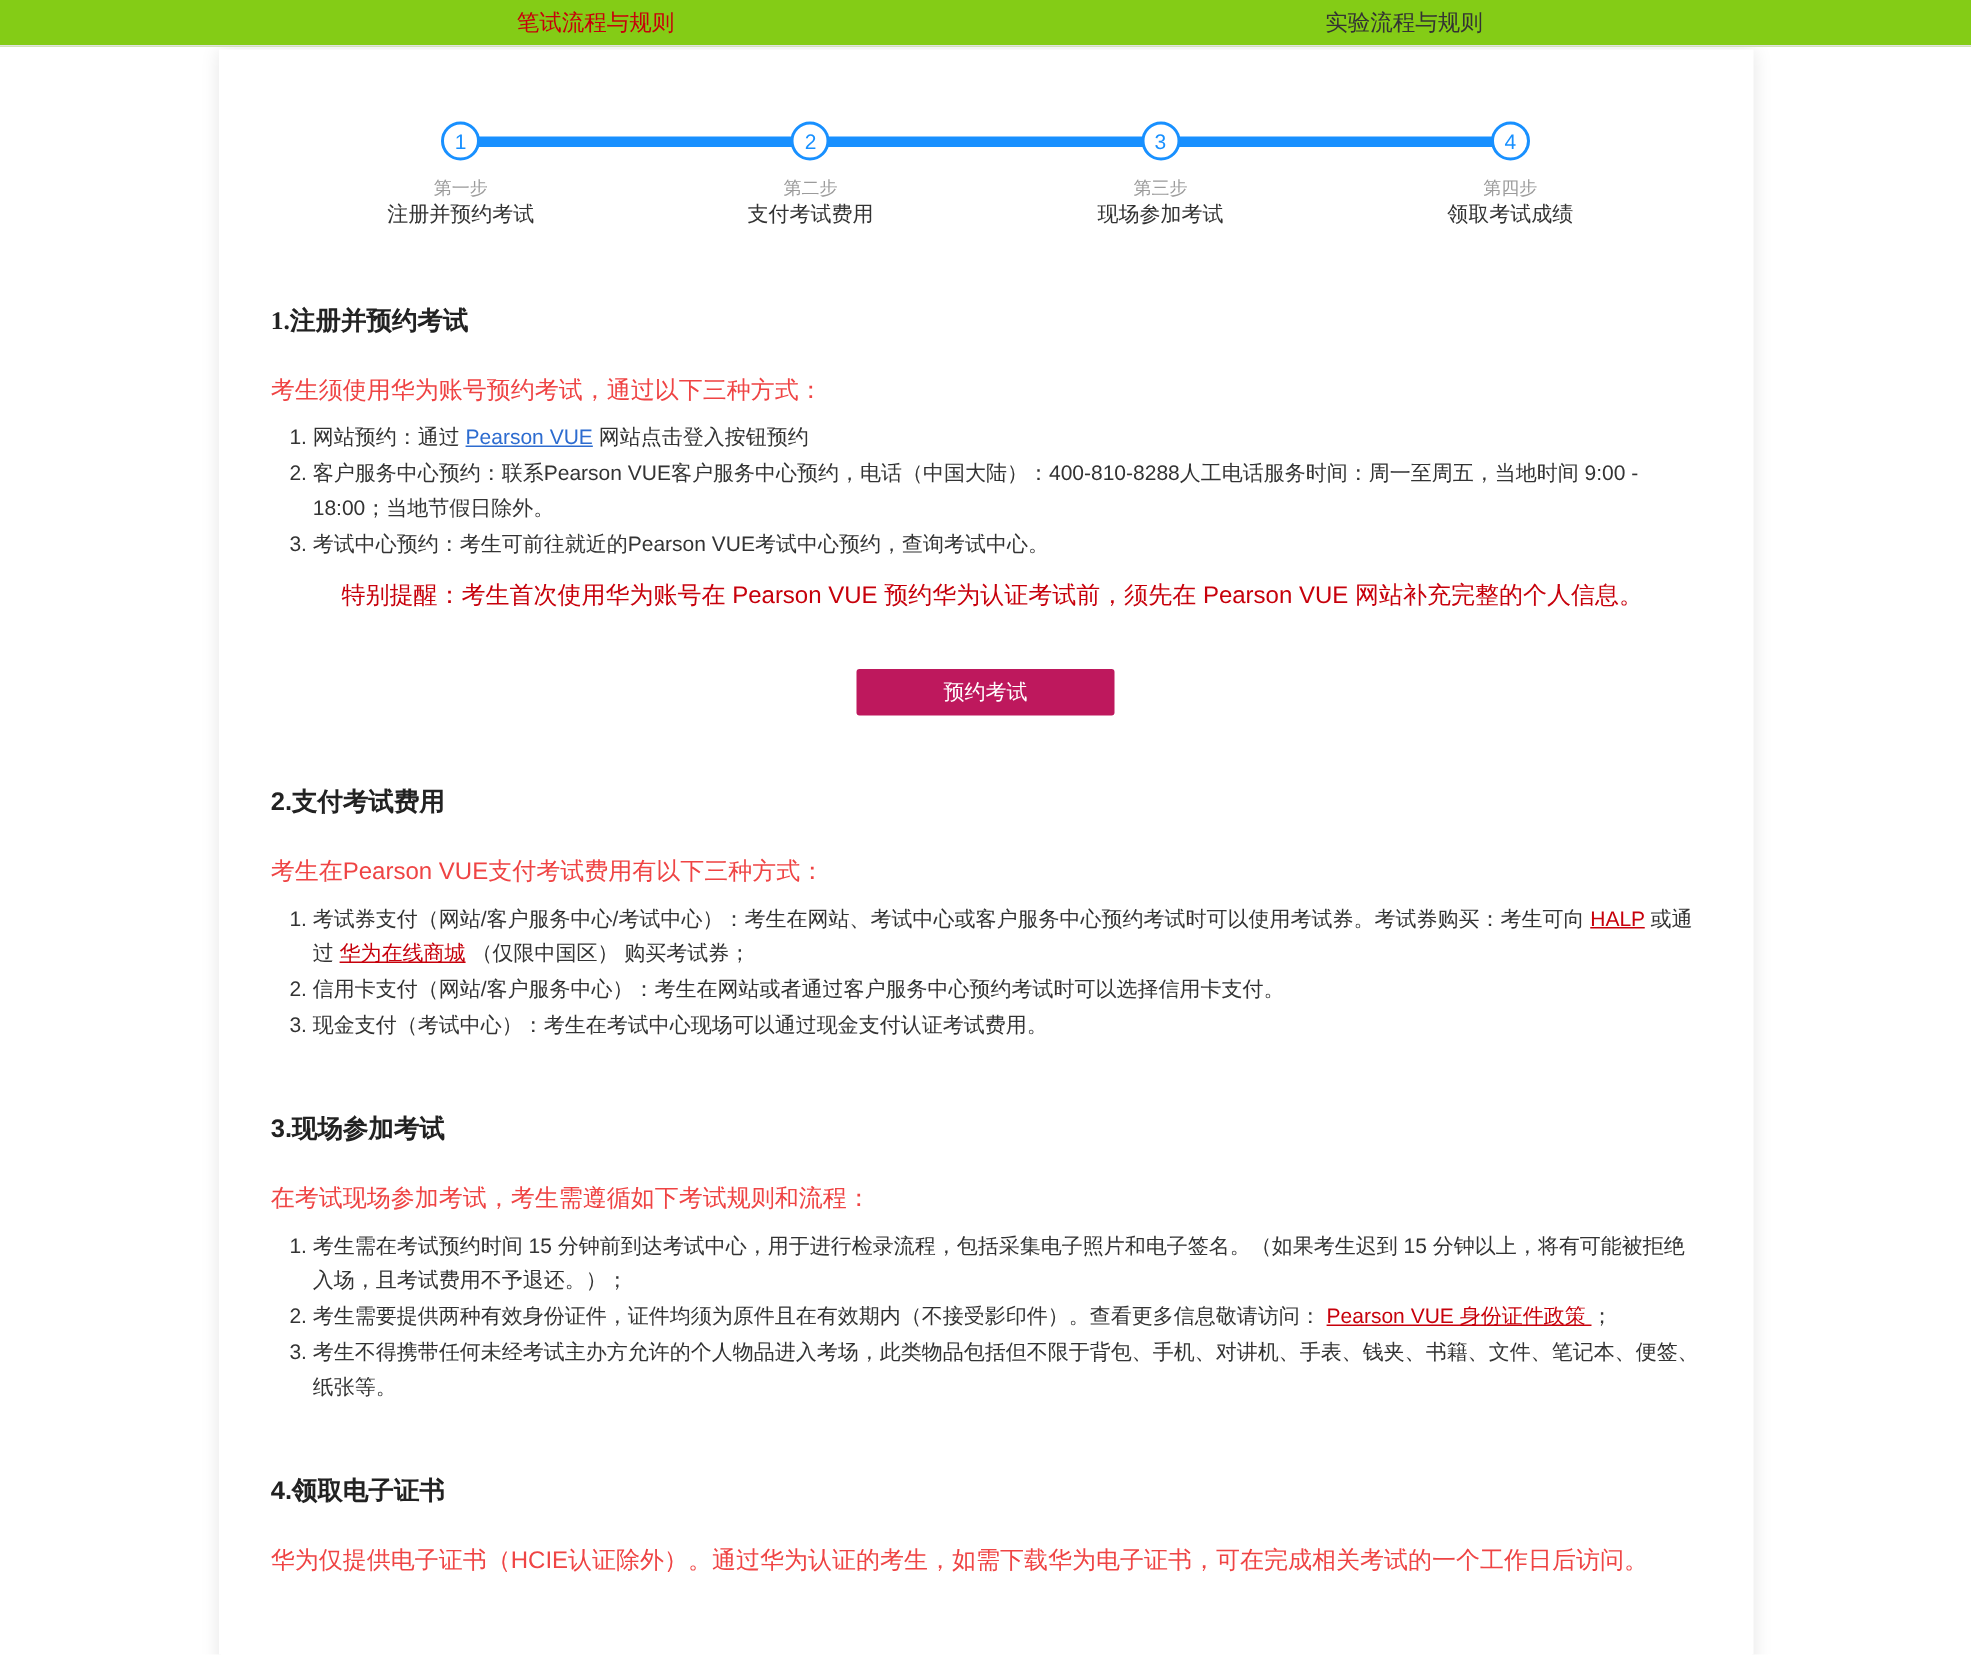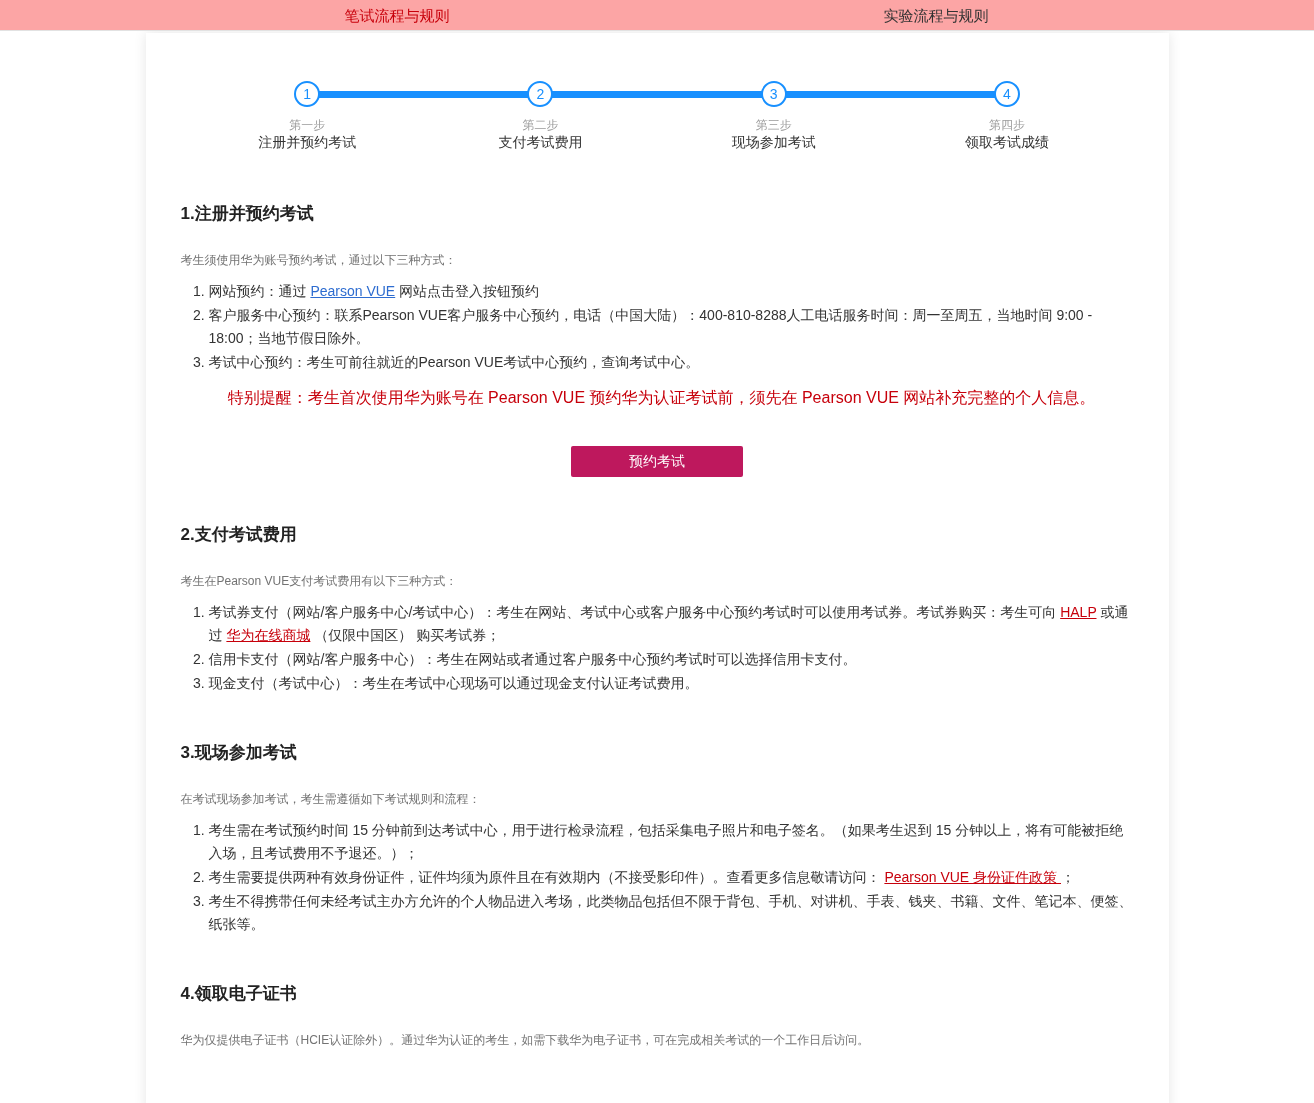--- a/index.html
+++ b/index.html
@@ -1,20 +1,20 @@
 <!DOCTYPE html>
 <html><head>
 <meta charset="utf-8">
 <style>
   * { margin:0; padding:0; box-sizing:border-box; }
   html,body { width:1314px; height:1103px; overflow:hidden; background:#ffffff;
     font-family:"Liberation Sans","DejaVu Sans",sans-serif; }
 
   
-  .topbar { position:relative; width:100%; height:31px; background:#fca5a5;
+  .topbar { position:relative; width:100%; height:31px; background:#84cc16;
     border-bottom:1px solid #e2e2e2; }
   .tab { position:absolute; top:0; height:31px; line-height:31px; font-size:15px;
     color:#333; cursor:pointer; transform:translateX(-50%); white-space:nowrap; }
   .tab.active { color:#c7000b; }
   .tab1 { left:397px; }
   .tab2 { left:936px; }
 
   
   .card { width:1023px; margin:2px auto 0; min-height:1062px; background:#fff;
     box-shadow:0 0 12px rgba(0,0,0,0.10); padding:48px 35px 53px 35px; }
@@ -26,22 +26,22 @@
   .steps-row { display:flex; position:relative; }
   .step { flex:1; display:flex; flex-direction:column; align-items:center; }
   .step-circle { width:26px; height:26px; border-radius:50%; background:#fff;
     border:2px solid #1890ff; color:#1890ff; font-size:14px; display:flex;
     align-items:center; justify-content:center; z-index:1; }
   .step-name { margin-top:10px; font-size:12px; color:#9b9b9b; }
   .step-label { font-size:14px; color:#333; }
 
   
   section h3 { font-size:17px; color:#222; margin:46px 0 24px; font-weight:bold; }
-  section:first-of-type h3 { margin-top:50px; }
-  section p.intro { font-size:12px; color:#737373; line-height:23px; margin-bottom:8px; }
+  section:first-of-type h3 { margin-top:50px;font-family:Liberation Serif, serif; }
+  section p.intro { font-size:16px; color:#ef4444; line-height:23px; margin-bottom:8px; }
   section ol { margin:0 0 0 9px; padding-left:19px; }
   section ol li { font-size:14px; color:#333; line-height:23px; margin-bottom:1px; }
   .notes { margin:12px 0 0 9px; }
   .note-line { font-size:16px; line-height:23px; color:#333;text-align:center; }
   .seg-red { color:#c7000b; }
   a.link-blue { color:#2d6cd0; text-decoration:underline; cursor:pointer; }
   a.link-red { color:#c7000b; text-decoration:underline; cursor:pointer; }
   .btn-row { text-align:center; margin-top:37px; }
   .btn { display:inline-block; border:none; background:#be185d; color:#fff;
     font-size:14px; height:31px; line-height:31px; padding:0 58px; cursor:pointer;

